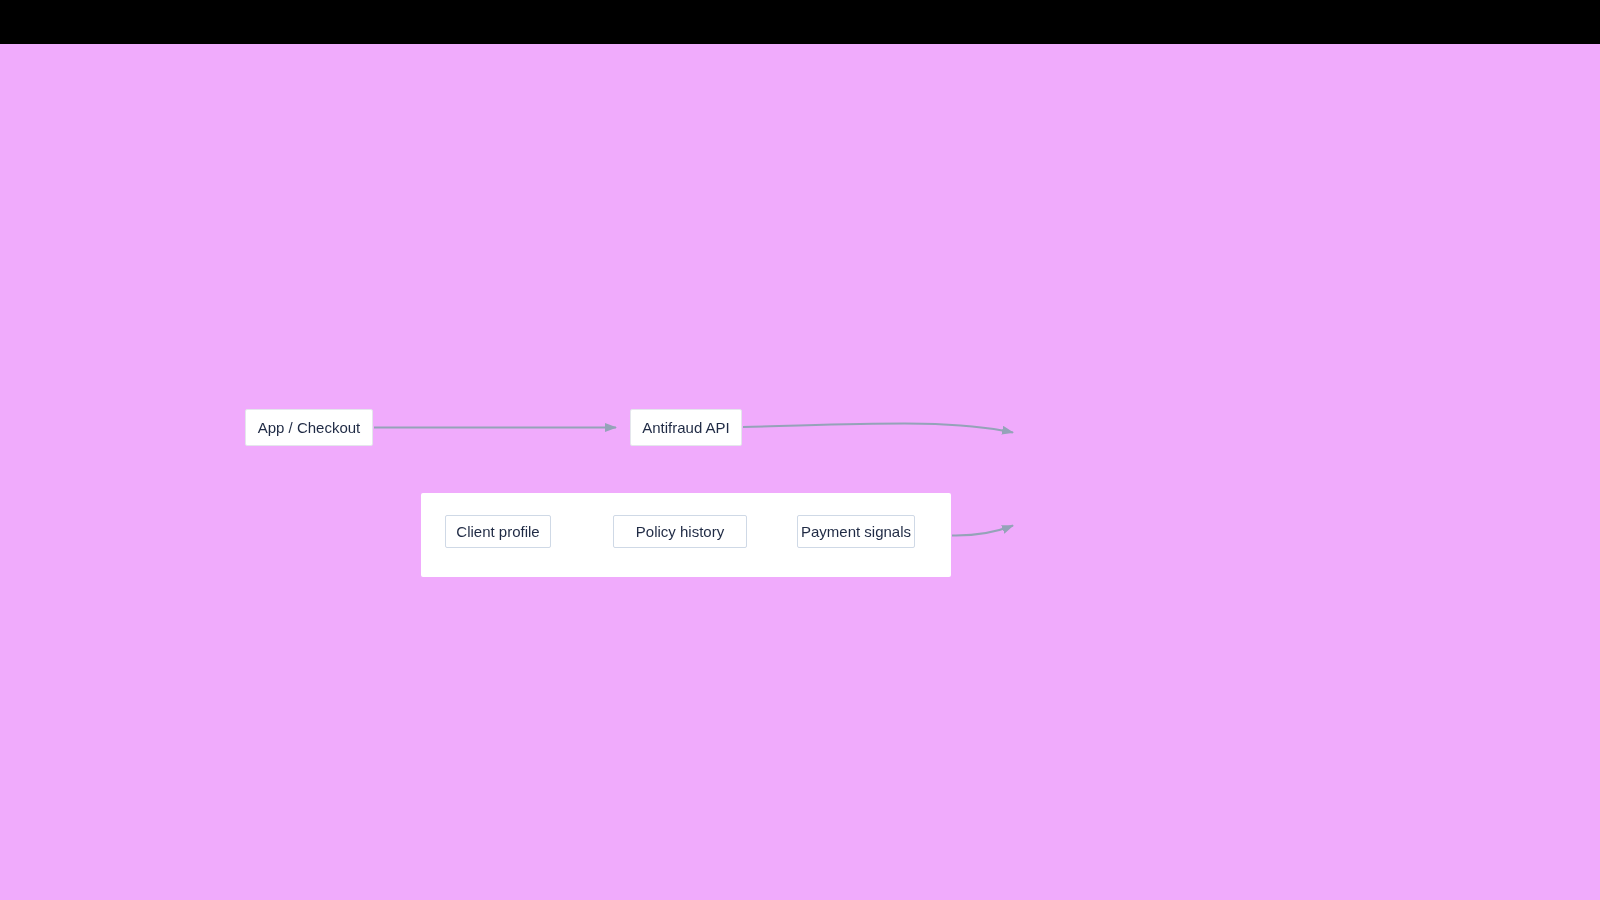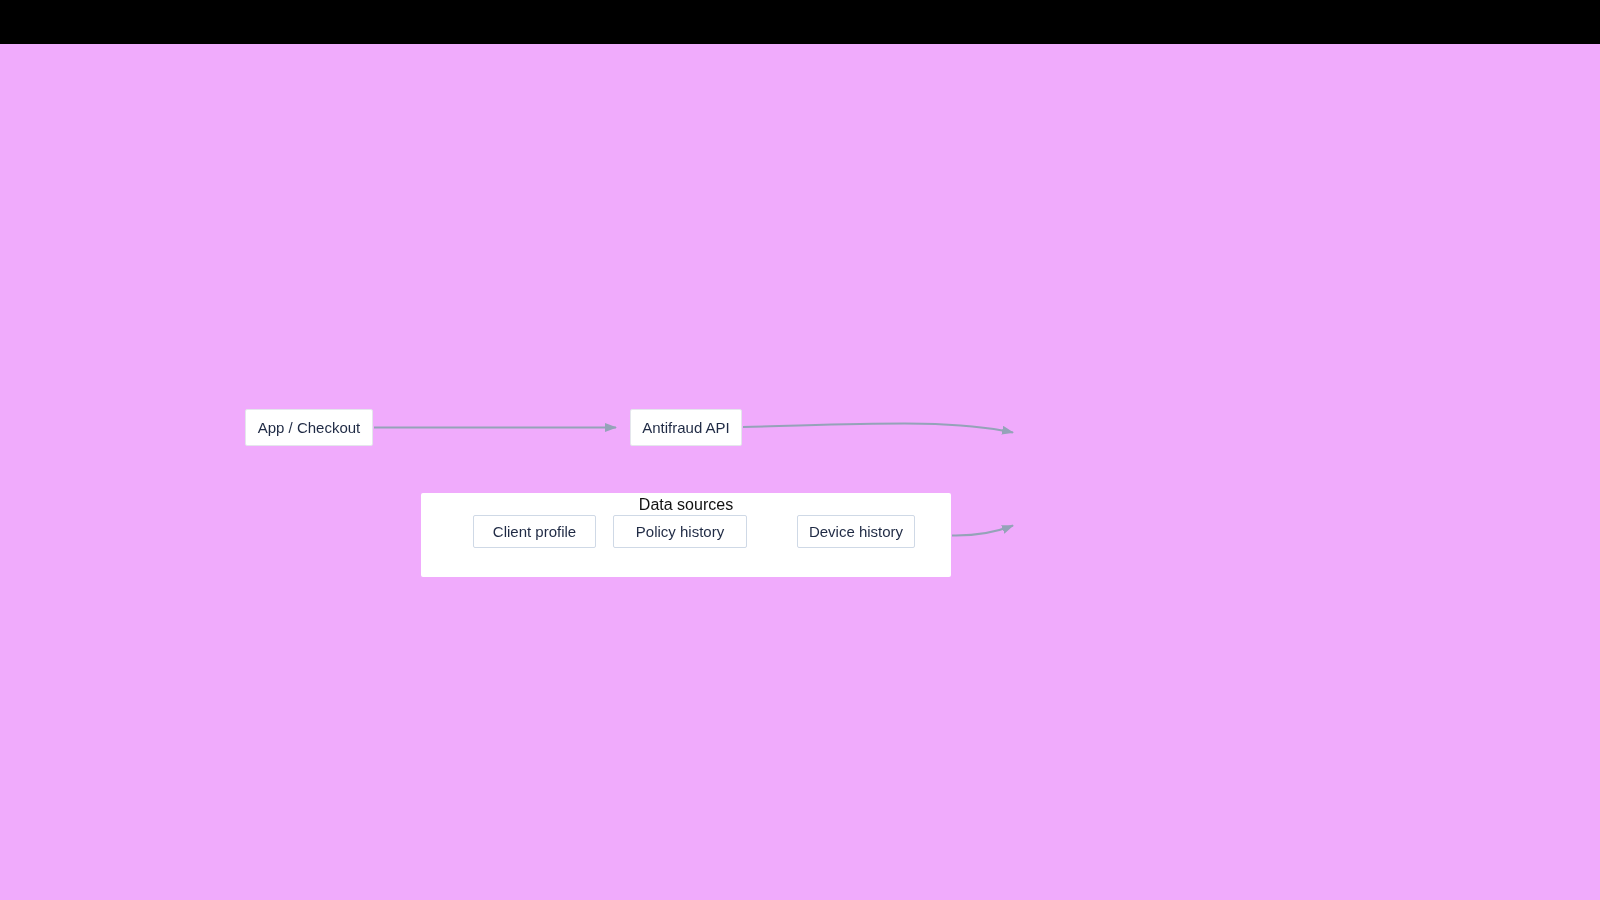--- a/index.html
+++ b/index.html
@@ -73,24 +73,23 @@
 <body>
 
 <div class="canvas">
 
   <div class="node" style="left:245px; top:365px; width:128px; height:37px;">App / Checkout</div>
 
   <div class="node" style="left:630px; top:365px; width:112px; height:37px;">Antifraud API</div>
 
 
   <div class="container-node" style="left:421px; top:449px; width:530px; height:84px;">
-    <div class="container-title">Data sources</div>
-    <div class="inner-node" style="left:52px; top:22px; width:123px; height:33px;">Client profile</div>
+    <div class="inner-node" style="left:24px; top:22px; width:106px; height:33px;">Client profile</div>
     <div class="inner-node" style="left:192px; top:22px; width:134px; height:33px;">Policy history</div>
-    <div class="inner-node" style="left:376px; top:22px; width:118px; height:33px;">Device history</div>
+    <div class="inner-node" style="left:376px; top:22px; width:118px; height:33px;">Payment signals</div>
   </div>
 
   <svg class="edges-layer" width="1600" height="900" viewBox="0 0 1600 900" xmlns="http://www.w3.org/2000/svg">
     <defs>
       <marker id="arrowhead" markerWidth="12" markerHeight="10" refX="11" refY="4.5" orient="auto" markerUnits="userSpaceOnUse">
         <path d="M0,0 L12,4.5 L0,9 Z" fill="#94a3b8"></path>
       </marker>
     </defs>
     <path d="M374,383.5 L616,383.5" stroke="#94a3b8" stroke-width="2" fill="none" marker-end="url(#arrowhead)"></path>
     <path d="M743,383 C870,380 950,375 1013,388.5" stroke="#94a3b8" stroke-width="2" fill="none" marker-end="url(#arrowhead)"></path>

